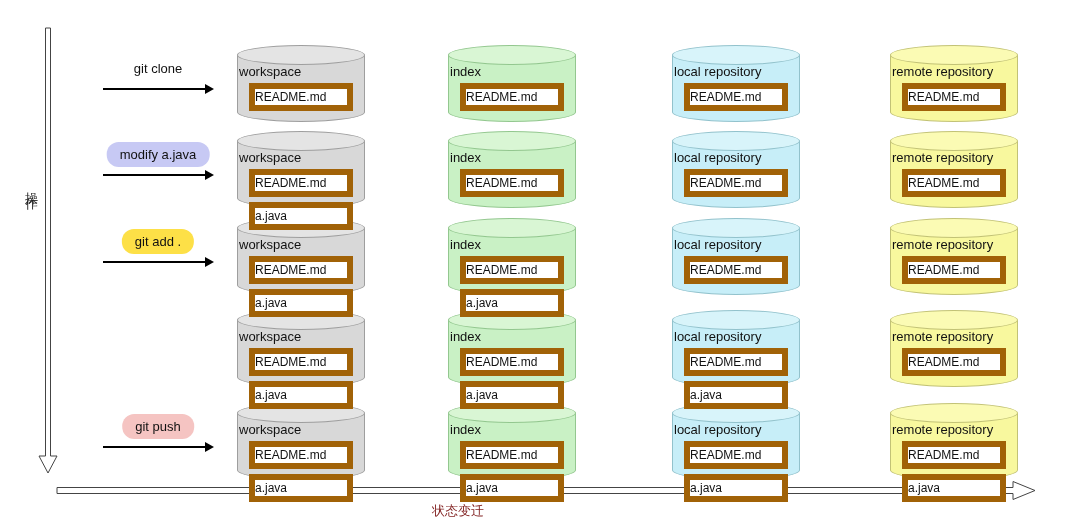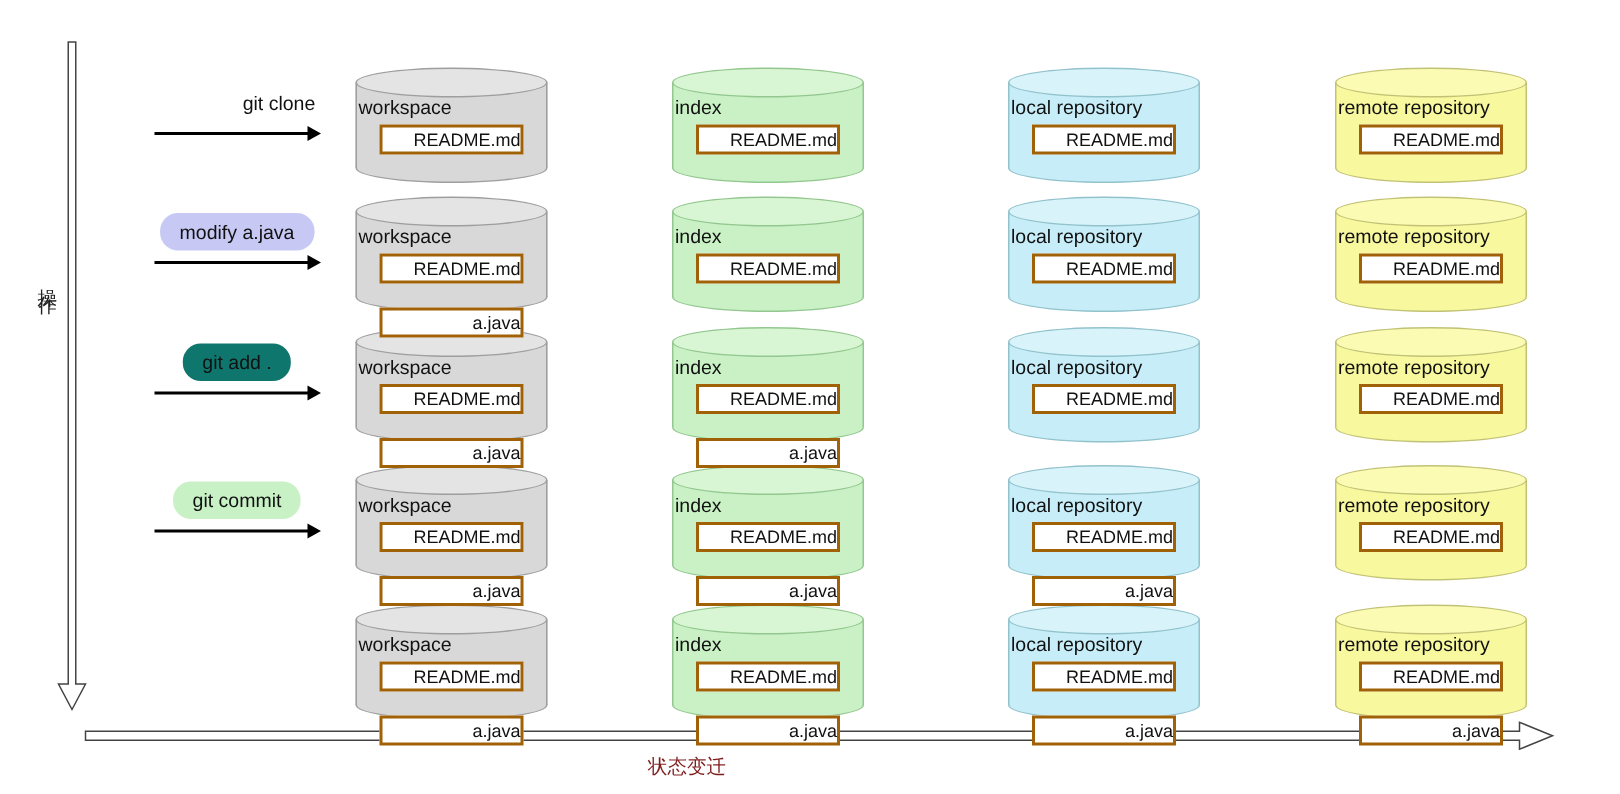--- a/index.html
+++ b/index.html
@@ -20,21 +20,21 @@
   .row { position:absolute; left:0; width:1080px; height:77px; }
 
   
   .op { position:absolute; left:103px; top:0; width:110px; height:100%; }
   .op-badge {
     position:absolute; top:11px; left:50%; transform:translateX(-50%);
     padding:5px 13px; border-radius:12px; font-size:13px; white-space:nowrap;
   }
   .op-text {
     position:absolute; top:16px; left:50%; transform:translateX(-50%);
-    font-size:13px; white-space:nowrap;margin-left:28px;
+    font-size:13px; white-space:nowrap;
   }
   .op-arrow { position:absolute; top:43px; left:0; width:103px; height:0; border-top:2px solid #000; }
   .op-arrow::after {
     content:""; position:absolute; right:-8px; top:-6px;
     border-left:9px solid #000; border-top:5px solid transparent; border-bottom:5px solid transparent;
   }
 
   
   .cyl { position:absolute; top:0; width:128px; height:77px; }
   .cyl-bottom {
@@ -45,22 +45,22 @@
     position:absolute; top:10px; bottom:10px; left:0; width:100%; box-sizing:border-box;
     background:var(--c); border-left:1px solid var(--b); border-right:1px solid var(--b); z-index:1;
   }
   .cyl-top {
     position:absolute; top:0; left:0; width:100%; height:20px; box-sizing:border-box;
     border-radius:50%; background:var(--ct); border:1px solid var(--b); z-index:2;
   }
   .cyl-content { position:absolute; inset:0; z-index:3; padding-top:19px; box-sizing:border-box; }
   .cyl-title { font-size:13px; margin:0 0 3px 2px; line-height:16px; white-space:nowrap; }
   .file-box {
-    width:92px; height:16px; line-height:16px; margin:2px auto 16px auto;
-    background:#fff; border:2px solid #a16207; font-size:12px; text-align:right; white-space:nowrap;
+    width:92px; height:16px; line-height:16px; margin:2px auto 5px auto;
+    background:#fff; border:6px solid #a16207; font-size:12px; text-align:left; white-space:nowrap;
   }
 </style>
 </head>
 <body>
 
 <div class="stage">
 
   <svg class="y-axis-svg" viewBox="0 0 22 452" xmlns="http://www.w3.org/2000/svg">
     <polygon points="7.5,2 12.5,2 12.5,430 19,430 10,447 1,430 7.5,430" fill="#ffffff" stroke="#444" stroke-width="1"></polygon>
   </svg>
@@ -152,21 +152,21 @@
           <div class="cyl-body"></div>
           <div class="cyl-top"></div>
           <div class="cyl-content">
             <div class="cyl-title">remote repository</div>
             <div class="file-box">README.md</div>
           </div>
         </div>
       </div>
       <div class="row" style="top: 218px;">
         <div class="op">
-          <div class="op-badge" style="background: #0f766e;">git add .</div>
+          <div class="op-badge" style="background: #fde047;">git add .</div>
           <div class="op-arrow"></div>
         </div>
         <div class="cyl" style="left: 237px; --c: #d8d8d8; --ct: #e4e4e4; --b: #9e9e9e;">
           <div class="cyl-bottom"></div>
           <div class="cyl-body"></div>
           <div class="cyl-top"></div>
           <div class="cyl-content">
             <div class="cyl-title">workspace</div>
             <div class="file-box">README.md</div>
             <div class="file-box">a.java</div>
@@ -195,24 +195,20 @@
           <div class="cyl-bottom"></div>
           <div class="cyl-body"></div>
           <div class="cyl-top"></div>
           <div class="cyl-content">
             <div class="cyl-title">remote repository</div>
             <div class="file-box">README.md</div>
           </div>
         </div>
       </div>
       <div class="row" style="top: 310px;">
-        <div class="op">
-          <div class="op-badge" style="background: rgb(200, 241, 198);">git commit</div>
-          <div class="op-arrow"></div>
-        </div>
         <div class="cyl" style="left: 237px; --c: #d8d8d8; --ct: #e4e4e4; --b: #9e9e9e;">
           <div class="cyl-bottom"></div>
           <div class="cyl-body"></div>
           <div class="cyl-top"></div>
           <div class="cyl-content">
             <div class="cyl-title">workspace</div>
             <div class="file-box">README.md</div>
             <div class="file-box">a.java</div>
           </div>
         </div>
@@ -240,20 +236,24 @@
           <div class="cyl-bottom"></div>
           <div class="cyl-body"></div>
           <div class="cyl-top"></div>
           <div class="cyl-content">
             <div class="cyl-title">remote repository</div>
             <div class="file-box">README.md</div>
           </div>
         </div>
       </div>
       <div class="row" style="top: 403px;">
+        <div class="op">
+          <div class="op-badge" style="background: rgb(245, 196, 194);">git push</div>
+          <div class="op-arrow"></div>
+        </div>
         <div class="cyl" style="left: 237px; --c: #d8d8d8; --ct: #e4e4e4; --b: #9e9e9e;">
           <div class="cyl-bottom"></div>
           <div class="cyl-body"></div>
           <div class="cyl-top"></div>
           <div class="cyl-content">
             <div class="cyl-title">workspace</div>
             <div class="file-box">README.md</div>
             <div class="file-box">a.java</div>
           </div>
         </div>

